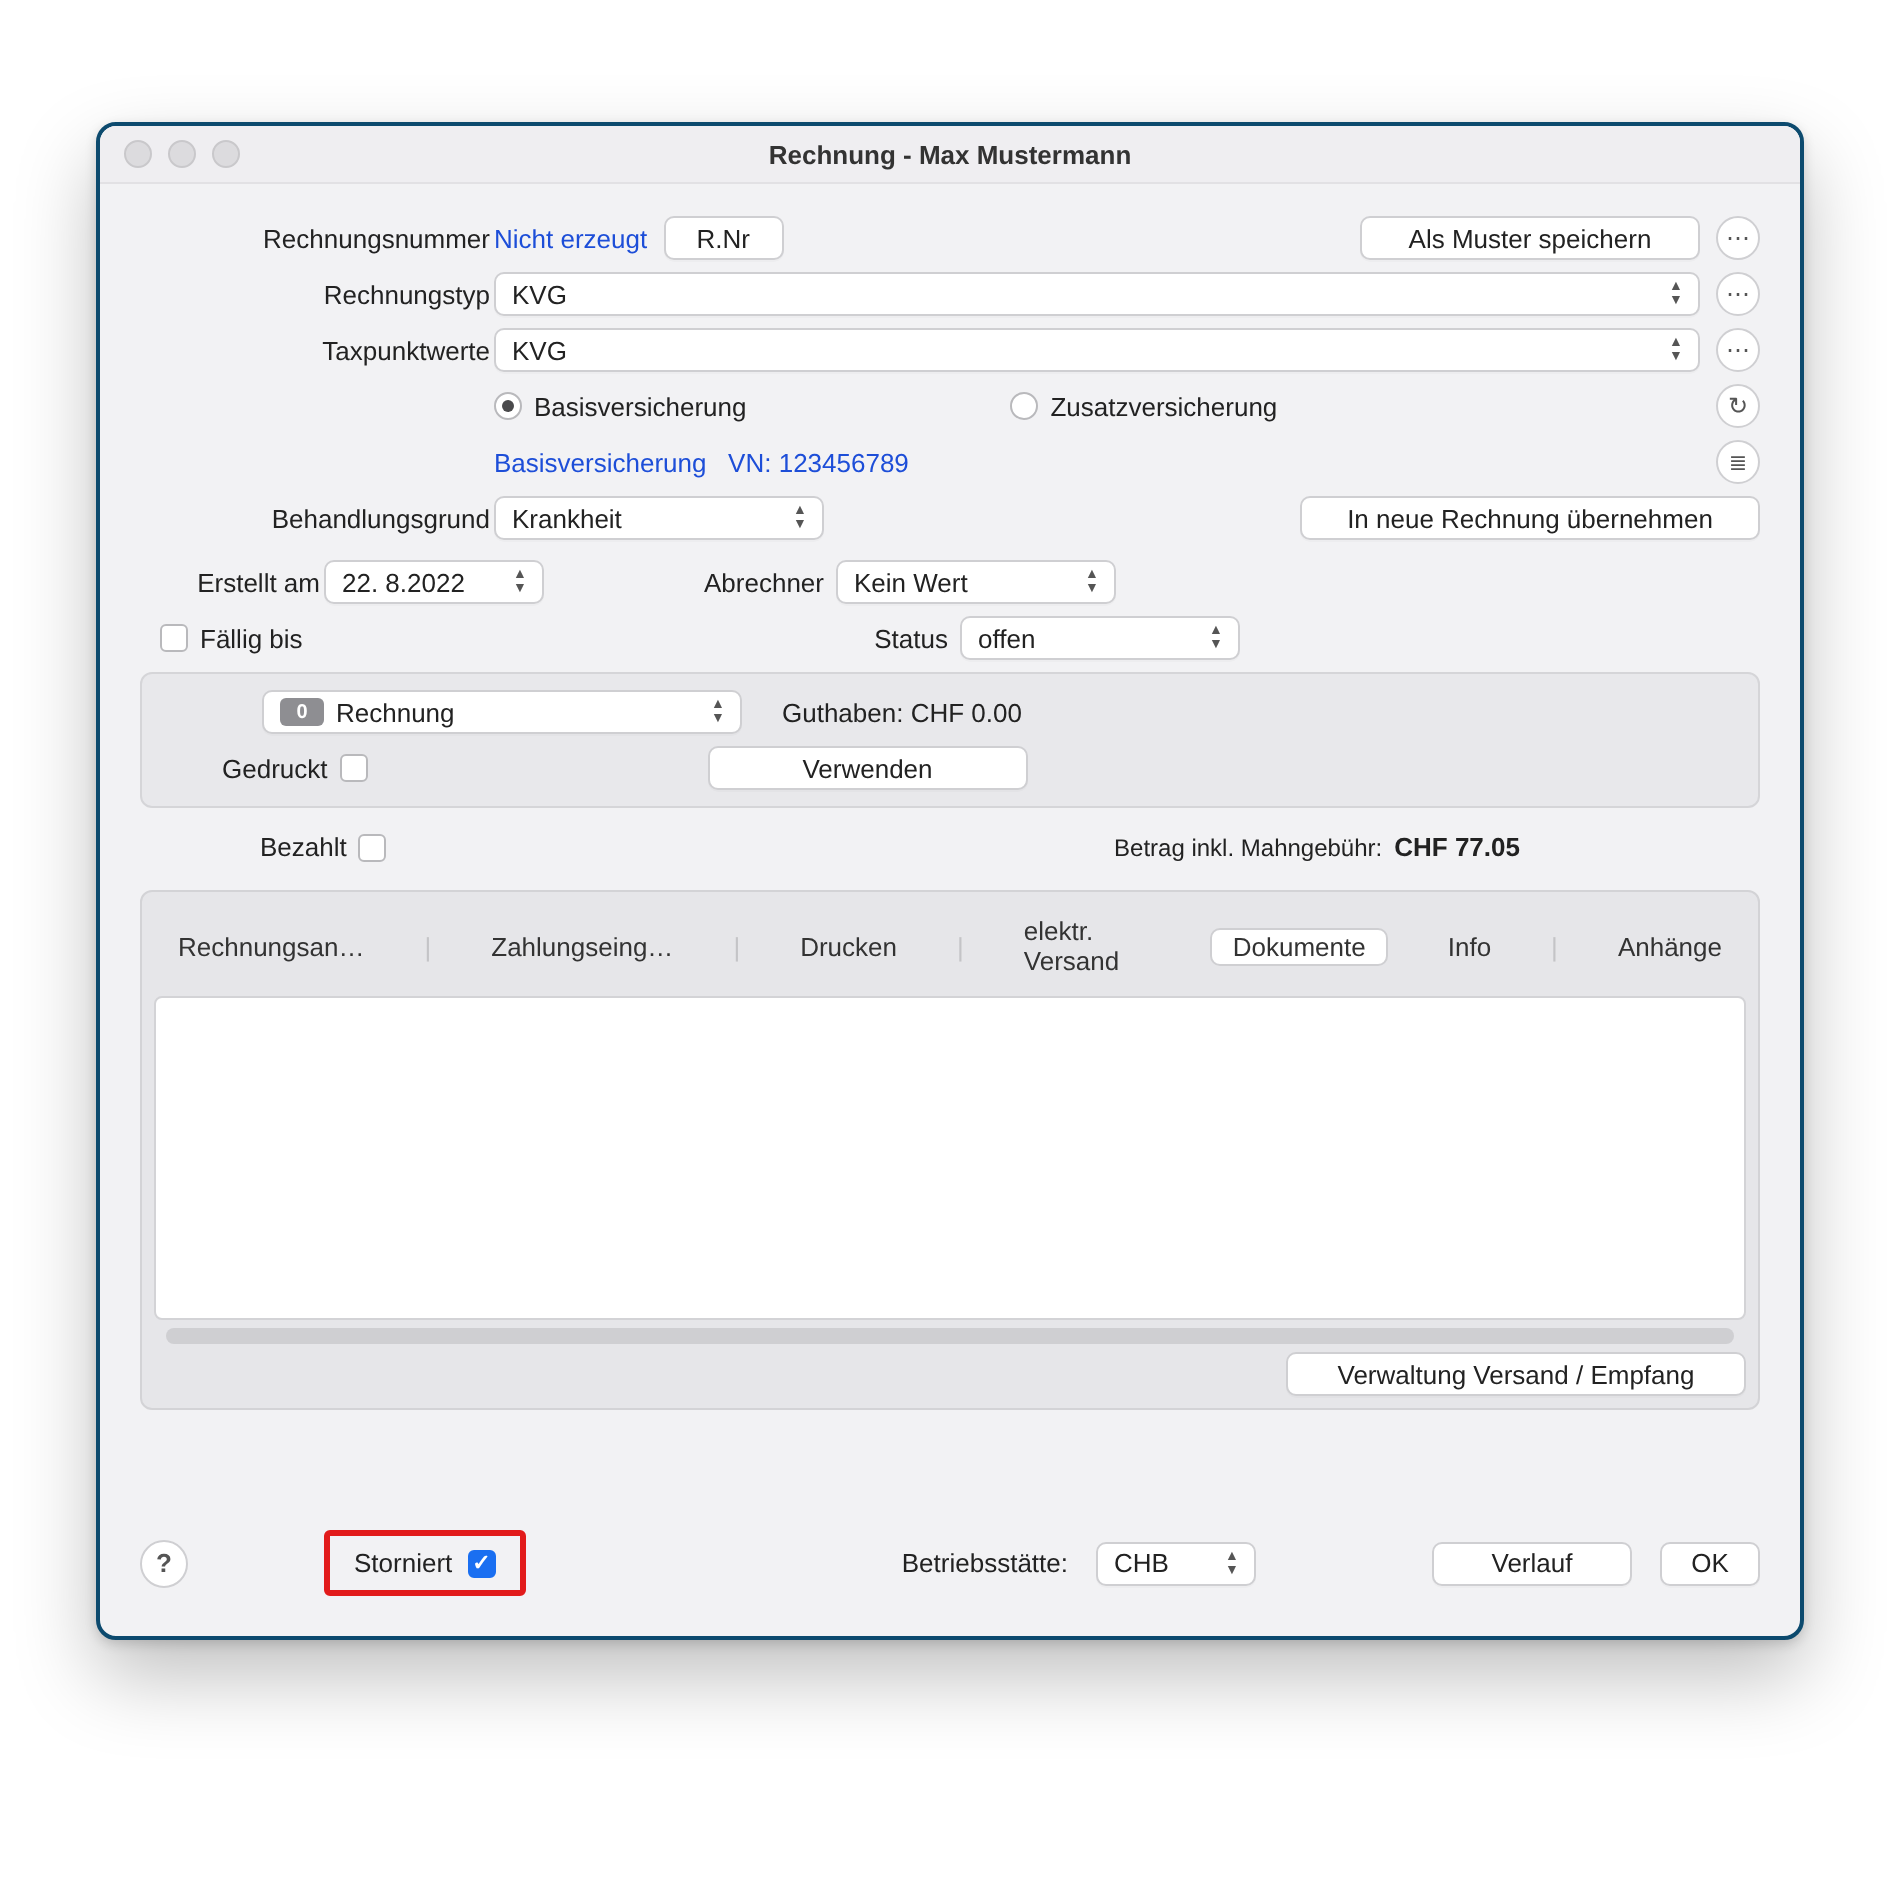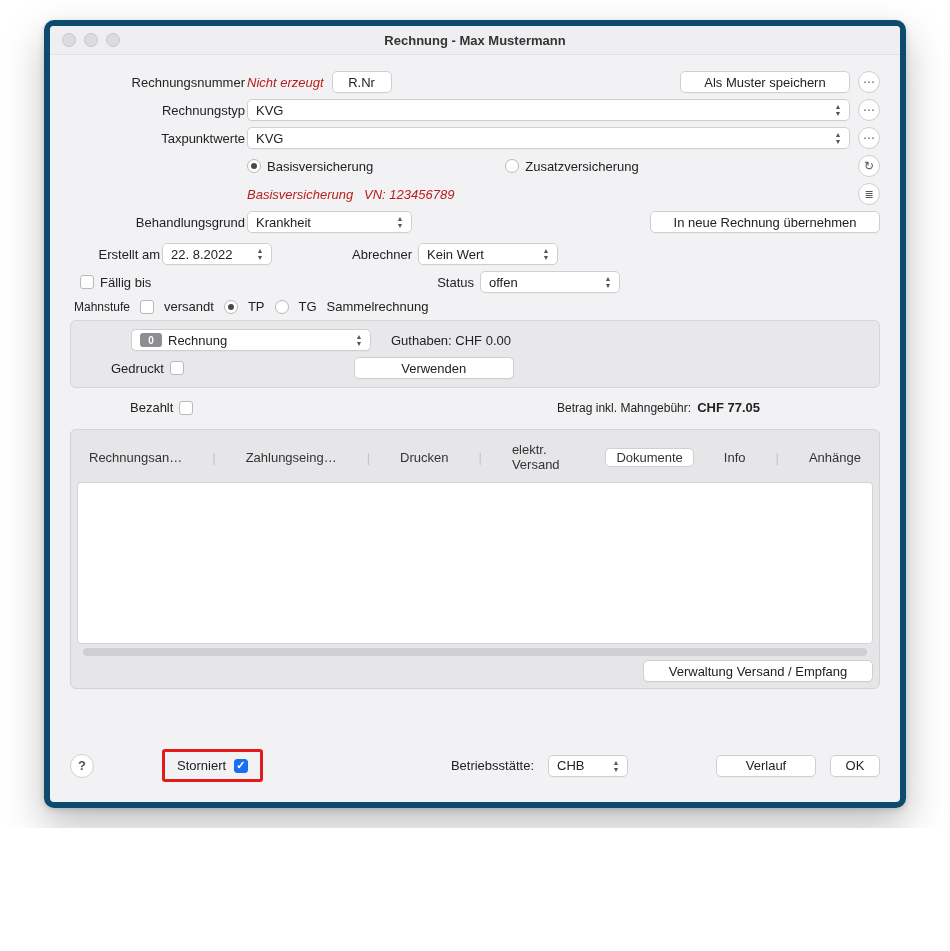--- a/index.html
+++ b/index.html
@@ -5,24 +5,24 @@
   html, body {
     margin: 0;
     padding: 0;
     background: #fff;
     font-family: -apple-system, "Helvetica Neue", Arial, sans-serif;
     font-size: 13px;
     color: #222;
   }
   .window {
     width: 850px;
-    margin: 20px auto;
+    margin: 61px auto;
     background: #f2f2f4;
     border-radius: 10px;
-    border: 6px solid #0c4a6e;
+    border: 2px solid #0c4a6e;
     box-shadow: 0 18px 40px rgba(0,0,0,0.25), 0 2px 6px rgba(0,0,0,0.15);
     overflow: hidden;
   }
   .titlebar {
     height: 28px;
     display:flex;
     align-items:center;
     position:relative;
     background: #efeef1;
     border-bottom:1px solid #e2e1e4;
@@ -30,21 +30,21 @@
   .traffic { display:flex; gap:8px; margin-left:12px;}
   .dot { width:12px; height:12px; border-radius:50%; background:#dcdbde; border:1px solid #c9c8cb;}
   .title { position:absolute; left:0; right:0; text-align:center; font-weight:600; font-size:13px; color:#333;}
   .content { padding: 10px 20px 20px 20px; }
 
   .row { display:flex; align-items:center; margin-top:6px;}
   .lbl { width:175px; text-align:right; padding-right:2px; color:#222; flex:none;}
   .lbl.sm { width:auto; padding-right:6px;}
   .field-area { flex:1; display:flex; align-items:center; gap:8px;}
 
-  .static { color:#b91c1c;font-style:italic; }
+  .static { color:#1d4ed8; }
 
   .btn, .select, .input {
     background:#fff;
     border:1px solid #cfcfd2;
     border-radius:5px;
     height:22px;
     box-sizing:border-box;
     display:inline-flex;
     align-items:center;
     padding:0 8px;
@@ -226,30 +226,20 @@
       <span style="margin-left:6px;">Fällig bis</span>
       <div class="flex-sp"></div>
       <div class="lbl sm" style="width:70px; text-align:right;">Status</div>
       <div class="select" style="width:140px;">
         <span>offen</span>
         <span class="arrows">▲<br>▼</span>
       </div>
       <div style="width:260px;"></div>
     </div>
 
-    <div class="row" style="gap:10px;">
-      <span class="small-txt" style="margin-left:4px;">Mahnstufe</span>
-      <span class="check"></span>
-      <span>versandt</span>
-      <span class="radio selected"></span>
-      <span>TP</span>
-      <span class="radio"></span>
-      <span>TG</span>
-      <span>Sammelrechnung</span>
-    </div>
 
     <div class="panel">
       <div class="row" style="margin-top:0;">
         <div style="width:50px;"></div>
         <div class="select" style="width:240px;">
           <span class="stepper-badge">0</span>
           <span>Rechnung</span>
           <span class="arrows">▲<br>▼</span>
         </div>
         <div style="width:20px;"></div>

